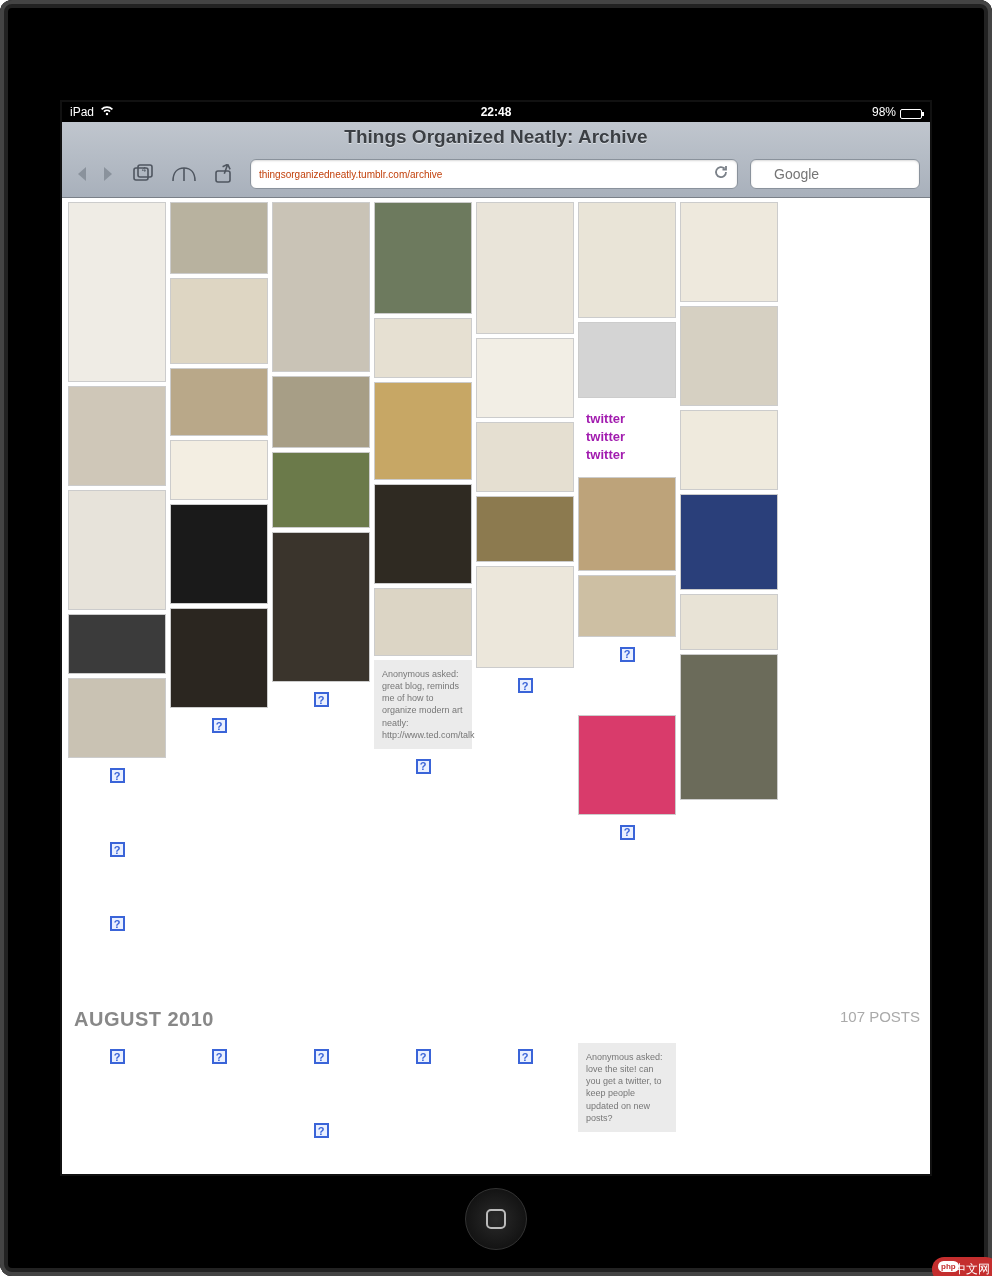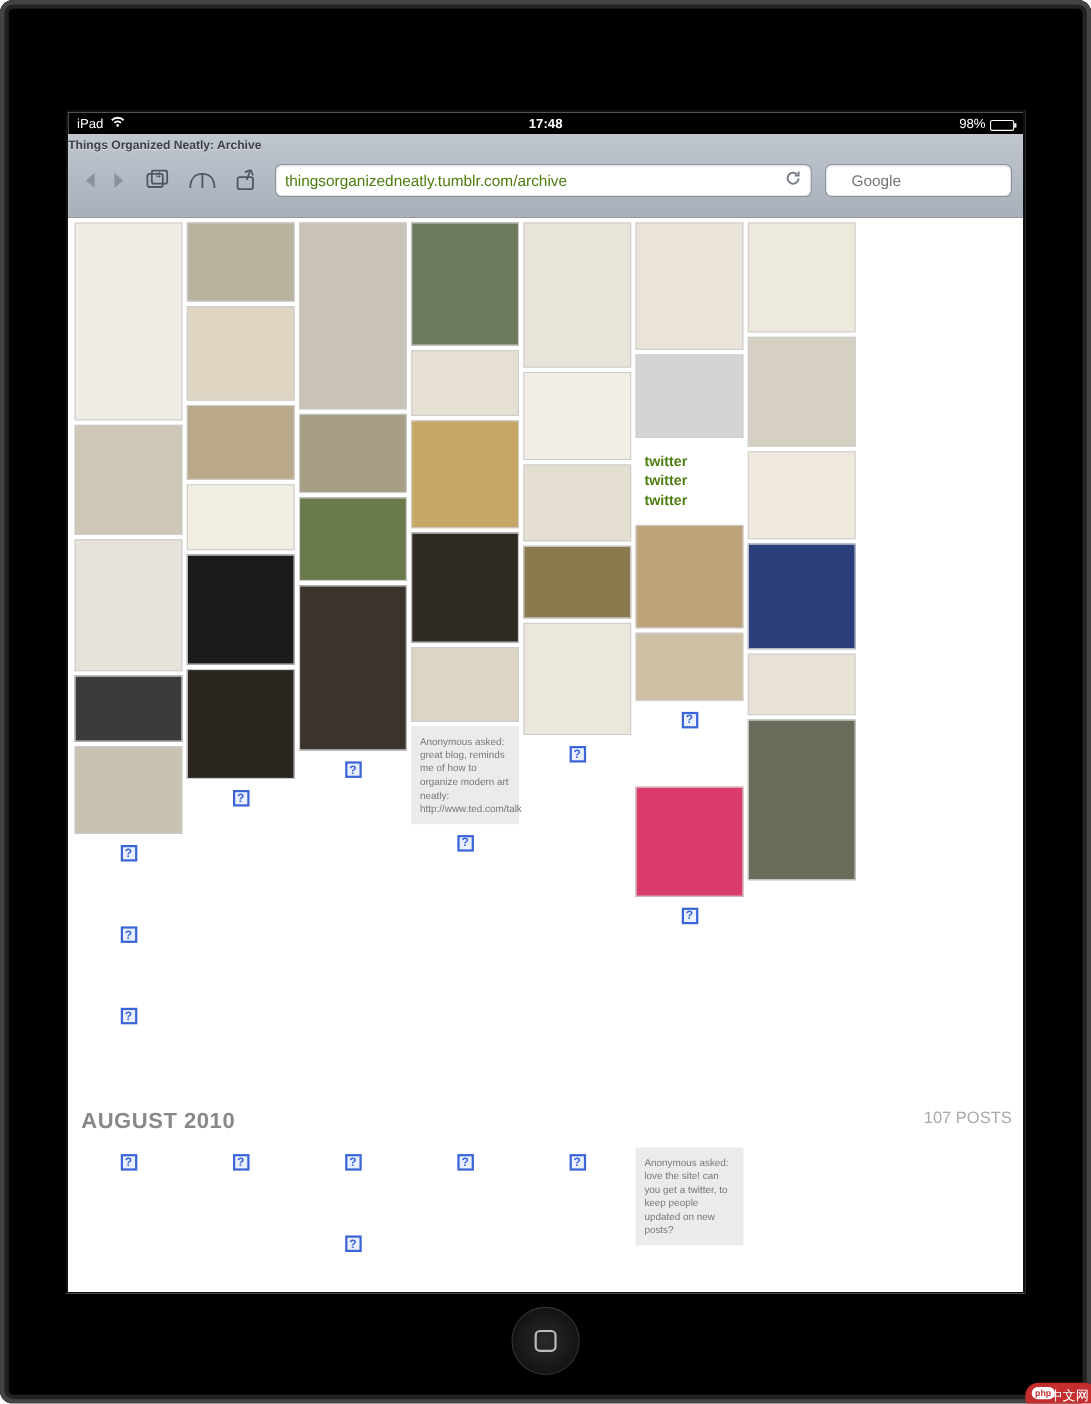--- a/index.html
+++ b/index.html
@@ -11,29 +11,29 @@
   }
   .screen { width: 100%; height: 100%; background: #fff; position: relative; overflow: hidden; border: 2px solid #111; }
   .status-bar { position: absolute; top:0; left:0; right:0; height:20px; background:#000; color:#fff; font-size:12px; display:flex; align-items:center; padding:0 8px; gap:6px; font-family: Helvetica, Arial, sans-serif;}
   .status-bar .center { position:absolute; left:50%; transform:translateX(-50%); font-weight:bold;}
   .status-bar .right { position:absolute; right:8px; display:flex; align-items:flex-end; gap:4px;}
   .wifi-icon { display:inline-block; }
   .battery { display:inline-block; width:22px; height:10px; border:1px solid #fff; border-radius:2px; position:relative;}
   .battery::after{content:'';position:absolute;right:-3px;top:2px;width:2px;height:4px;background:#fff;}
   .battery .fill{background:#fff; height:100%; width:95%;}
   .safari-chrome { position:absolute; top:20px; left:0; right:0; height:76px; background: linear-gradient(#c0c6ce,#a8b0bb); border-bottom:1px solid #7a8088;}
-  .page-title { text-align:left; font-size:11px; font-weight:bold; color:#3b3f44; padding:4px 0 2px; text-shadow:0 1px 0 rgba(255,255,255,.5);}
+  .page-title { text-align:center; font-size:19px; font-weight:bold; color:#3b3f44; padding:4px 0 2px; text-shadow:0 1px 0 rgba(255,255,255,.5);}
   .toolbar { display:flex; align-items:center; gap:12px; padding:0 10px; height:48px;}
   .nav-arrows { display:flex; gap:2px;}
   .tri { width:22px; height:22px; display:flex; align-items:center; justify-content:center; color:#8a929c;}
   .icon-btn { width:28px; height:24px; display:flex; align-items:center; justify-content:center; color:#4f5660;}
   .pages-badge { position:relative;}
   .pages-badge span.num{ position:absolute; font-size:8px; top:3px; left:0; right:0; text-align:center; color:#4f5660;}
   .url-bar { flex:1; height:30px; background:#fff; border:1px solid #8a929c; border-radius:6px; display:flex; align-items:center; padding:0 8px; gap:8px; box-shadow: inset 0 1px 2px rgba(0,0,0,.15);}
-  .url-bar input{ flex:1; border:none; outline:none; font-size:14px; color:#4d7c0f; background:transparent;}
+  .url-bar input{ flex:1; border:none; outline:none; font-size:10px; color:#c2410c; background:transparent;}
   .reload { color:#7a8088;}
   .search-bar { width:170px; height:30px; background:#fff; border:1px solid #8a929c; border-radius:6px; display:flex; align-items:center; padding:0 23px; box-shadow: inset 0 1px 2px rgba(0,0,0,.15);}
   .search-bar input{ flex:1; border:none; outline:none; font-size:14px; color:#888; background:transparent;}
   .content { position:absolute; top:96px; left:0; right:0; bottom:0; overflow:auto; background:#fff; padding:4px 4px 20px 6px;}
   .grid { display:flex; gap:4px;}
   .col { width: 98px; display:flex; flex-direction:column; gap:4px;}
   .thumb { width:100%; background:#d8d4cc; border:1px solid #ccc; overflow:hidden; position:relative;}
   .broken { width:100%; height:70px; display:flex; align-items:flex-start; justify-content:center; padding-top:6px;}
   .broken .q { width:15px; height:15px; border:2px solid #3a64d8; color:#3a64d8; font-size:11px; font-weight:bold; display:flex; align-items:center; justify-content:center; background:#eaf0ff;}
   .textpost { background:#ebebeb; color:#777; font-size:9px; line-height:1.35; padding:8px;}
@@ -52,21 +52,21 @@
 <div class="device">
   <div class="screen">
 
     <div class="status-bar">
       <span>iPad</span>
       <span class="wifi-icon">
         <svg width="14" height="11" viewBox="0 0 14 11">
             <path d="M7 10.2a1.2 1.2 0 100-2.4 1.2 1.2 0 000 2.4zM3.4 6.1a5.1 5.1 0 017.2 0l-1.2 1.2a3.4 3.4 0 00-4.8 0L3.4 6.1zM1 3.7a8.5 8.5 0 0112 0L11.8 4.9a6.8 6.8 0 00-9.6 0L1 3.7z" fill="#fff"></path>
           </svg>
       </span>
-      <span class="center">17:48</span>
+      <span class="center">22:48</span>
       <span class="right">
         <span>98%</span>
         <span class="battery"><span class="fill"></span></span>
       </span>
     </div>
 
     <div class="safari-chrome">
       <div class="page-title">Things Organized Neatly: Archive</div>
       <div class="toolbar">
         <div class="nav-arrows">
@@ -170,21 +170,21 @@
             <div class="thumb" style="height: 70px; background: rgb(229, 223, 209);"></div>
             <div class="thumb" style="height: 66px; background: rgb(140, 122, 79);"></div>
             <div class="thumb" style="height: 102px; background: rgb(236, 231, 219);"></div>
             <div class="broken">
               <div class="q">?</div>
             </div>
           </div>
           <div class="col">
             <div class="thumb" style="height: 116px; background: rgb(233, 228, 215);"></div>
             <div class="thumb" style="height: 76px; background: rgb(212, 212, 212);"></div>
-            <div class="textpost" style="background: rgb(255, 255, 255); color: #4d7c0f; font-weight: bold; font-size: 13px; line-height: 1.4;">twitter<br>twitter<br>twitter</div>
+            <div class="textpost" style="background: rgb(255, 255, 255); color: #a21caf; font-weight: bold; font-size: 13px; line-height: 1.4;">twitter<br>twitter<br>twitter</div>
             <div class="thumb" style="height: 94px; background: rgb(189, 163, 122);"></div>
             <div class="thumb" style="height: 62px; background: rgb(205, 191, 163);"></div>
             <div class="broken">
               <div class="q">?</div>
             </div>
             <div class="thumb" style="height: 100px; background: rgb(217, 59, 107);"></div>
             <div class="broken">
               <div class="q">?</div>
             </div>
           </div>

